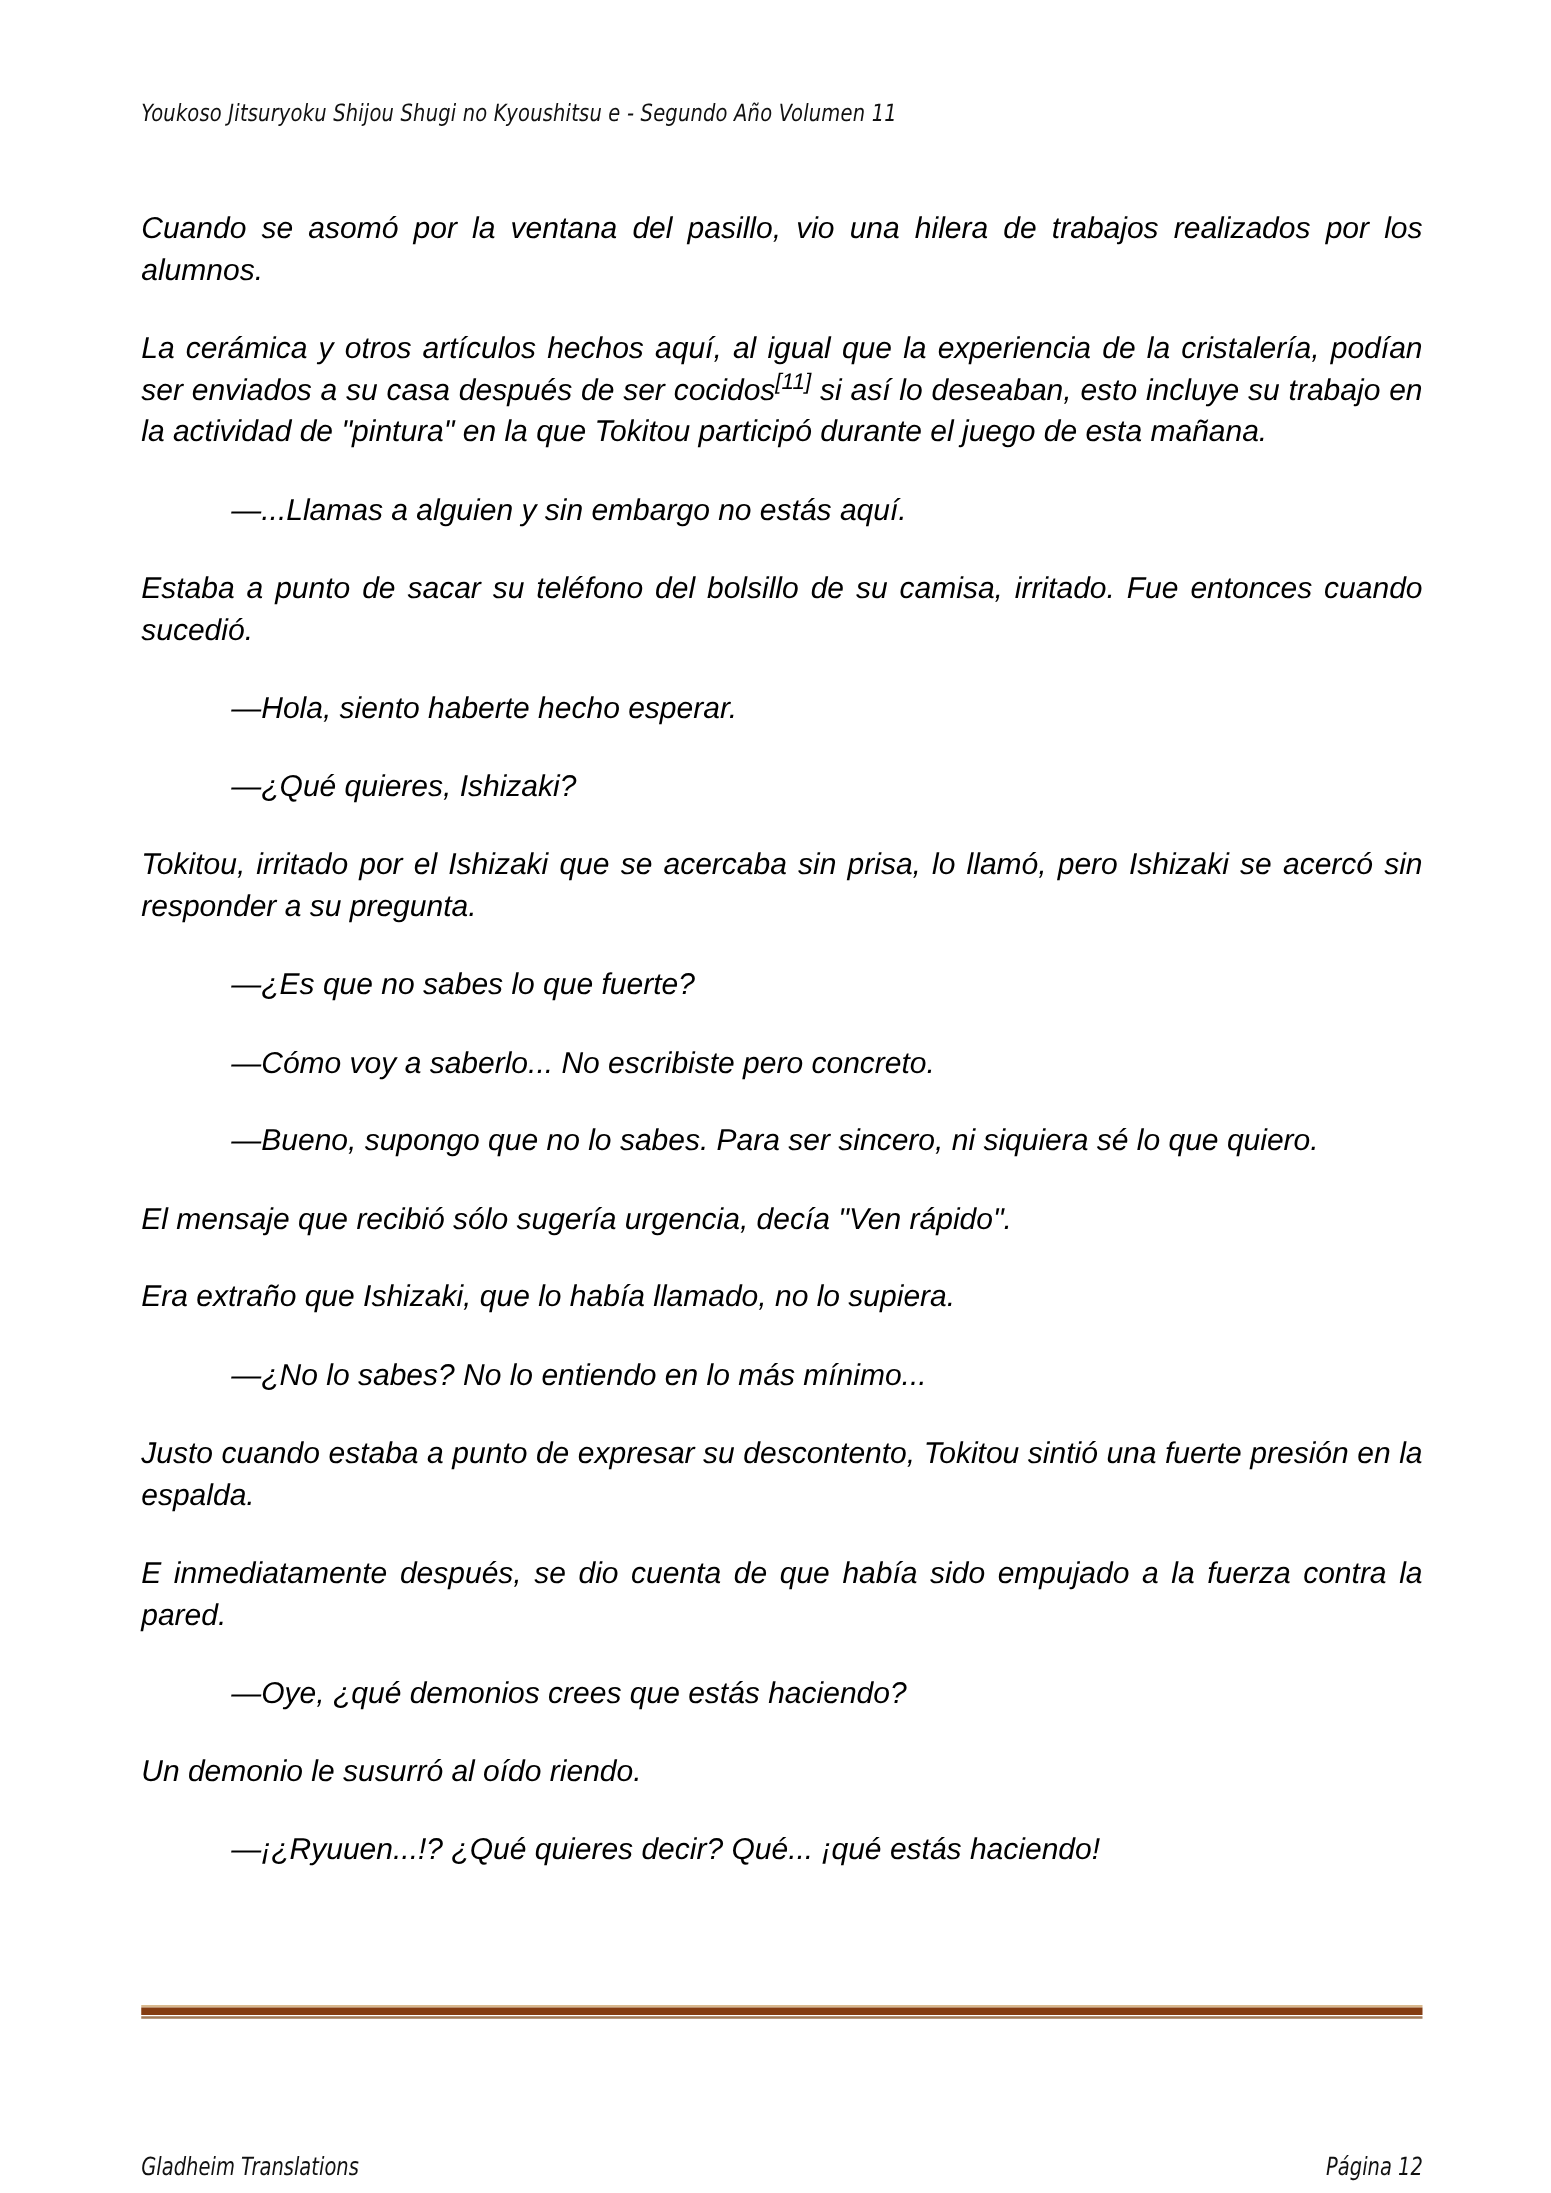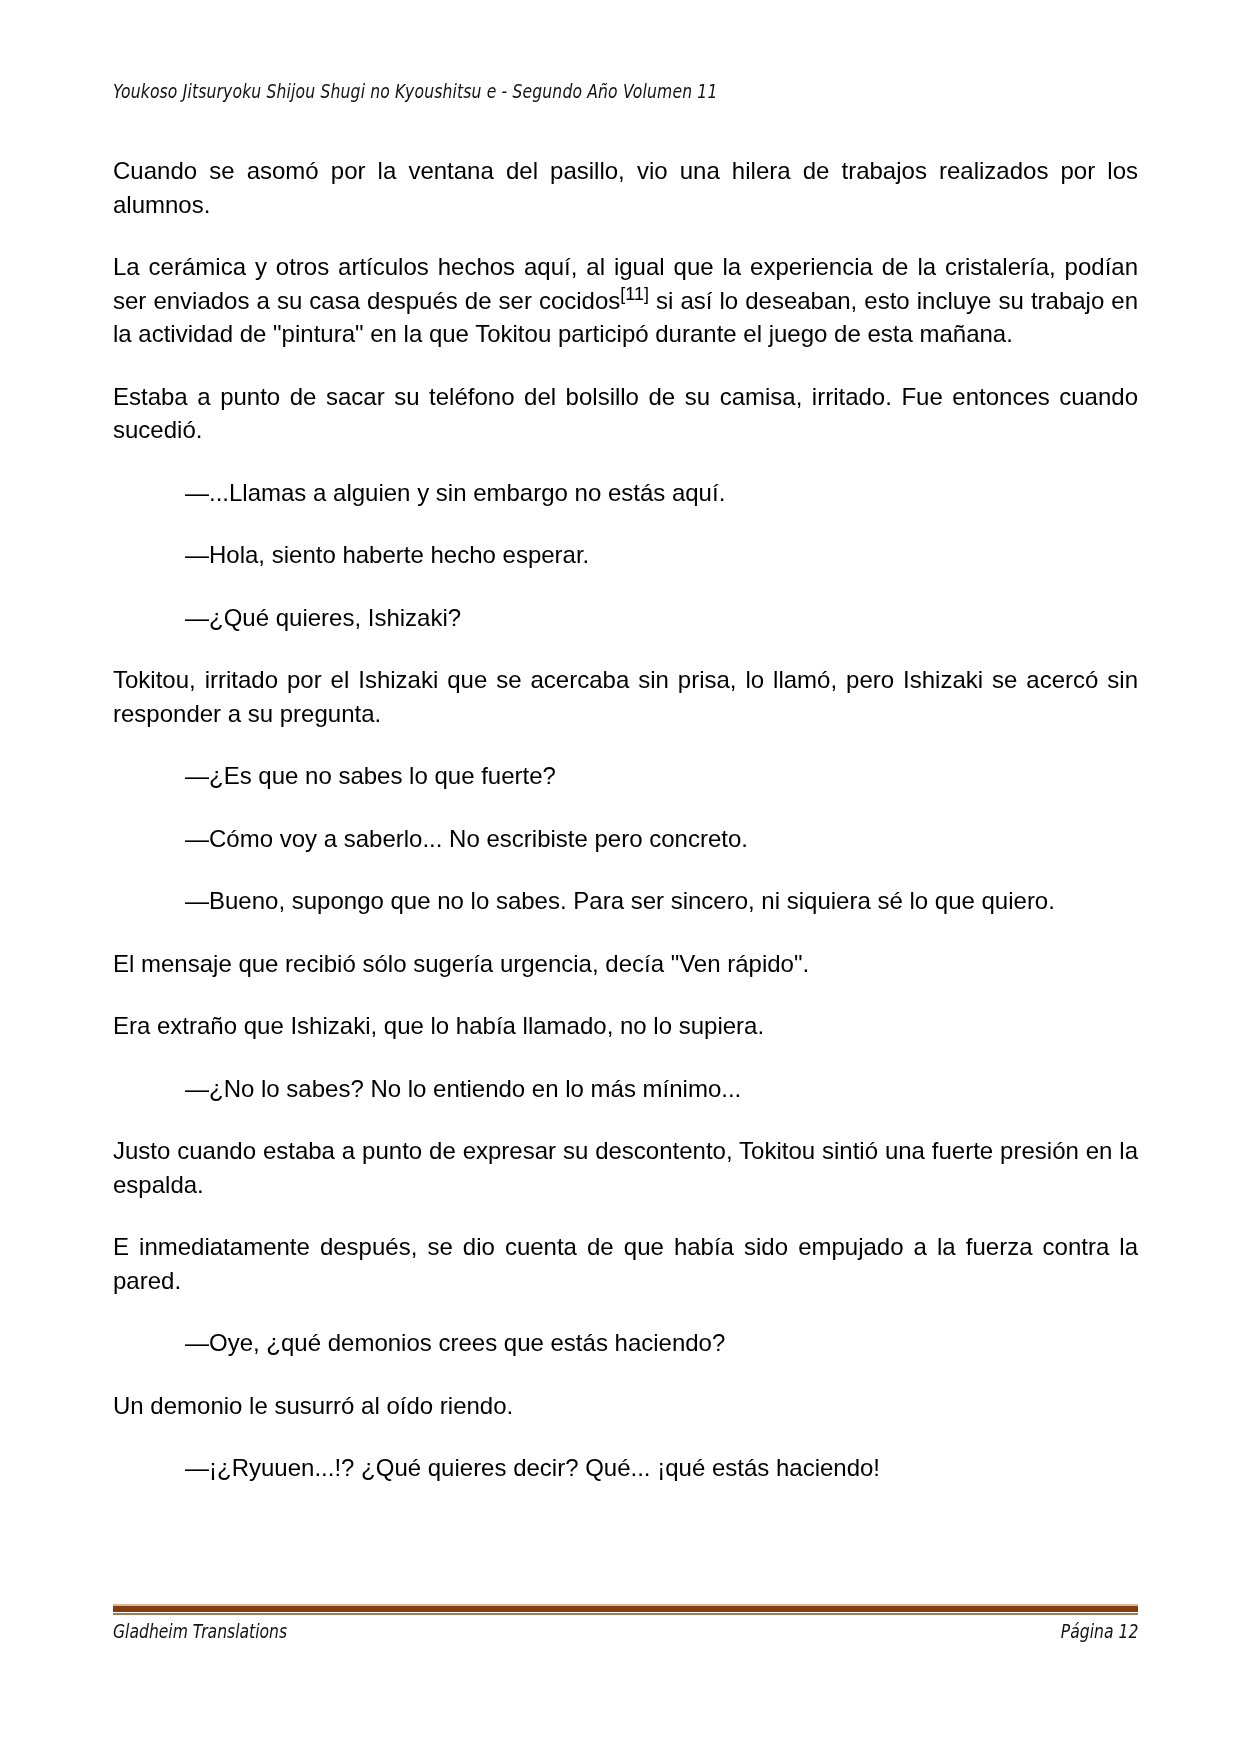--- a/index.html
+++ b/index.html
@@ -31,23 +31,24 @@
     .body-text {
       position: absolute;
       left: 113px;
       top: 150px;
       width: 1025px;
       font-family: "Liberation Sans", sans-serif;
       font-size: 24px;
       line-height: 33.5px;
     }
     .para {
-      margin: 4px 0 29px 0;
+      margin: 16px 0 29px 0;
       text-align: justify;
       text-align-last: left;
+      font-style: italic;
     }
     .para.indent {
       text-indent: 72px;
     }
     sup {
       font-size: 18px;
       line-height: 0;
       vertical-align: 9px;
     }
     .footer-rule {
@@ -69,21 +70,21 @@
       height: 1px;
       background: #ffffff;
     }
     .footer-rule .thin-bottom {
       height: 2px;
       background: #a17a58;
     }
     .footer {
       position: absolute;
       left: 113px;
-      top: 1619px;
+      top: 1721px;
       width: 1025px;
       height: 30px;
       font-family: "DejaVu Sans", sans-serif;
       font-style: italic;
       font-size: 20px;
       color: #111;
     }
     .footer .left {
       position: absolute;
       left: 0;
@@ -102,22 +103,22 @@
     }
   </style>
 </head>
 <body>
 
 <div class="page-header">Youkoso Jitsuryoku Shijou Shugi no Kyoushitsu e - Segundo Año Volumen 11</div>
 
 <div class="body-text">
   <p class="para">Cuando se asomó por la ventana del pasillo, vio una hilera de trabajos realizados por los alumnos.</p>
   <p class="para"><span>La cerámica y otros artículos hechos aquí, al igual que la experiencia de la cristalería, podían ser enviados a su casa después de ser cocidos</span><sup>[11]</sup><span> si así lo deseaban, esto incluye su trabajo en la actividad de "pintura" en la que Tokitou participó durante el juego de esta mañana.</span></p>
+  <p class="para indent">—...Llamas a alguien y sin embargo no estás aquí.</p>
   <p class="para">Estaba a punto de sacar su teléfono del bolsillo de su camisa, irritado. Fue entonces cuando sucedió.</p>
-  <p class="para indent">—...Llamas a alguien y sin embargo no estás aquí.</p>
   <p class="para indent">—Hola, siento haberte hecho esperar.</p>
   <p class="para indent">—¿Qué quieres, Ishizaki?</p>
   <p class="para">Tokitou, irritado por el Ishizaki que se acercaba sin prisa, lo llamó, pero Ishizaki se acercó sin responder a su pregunta.</p>
   <p class="para indent">—¿Es que no sabes lo que fuerte?</p>
   <p class="para indent">—Cómo voy a saberlo... No escribiste pero concreto.</p>
   <p class="para indent">—Bueno, supongo que no lo sabes. Para ser sincero, ni siquiera sé lo que quiero.</p>
   <p class="para">El mensaje que recibió sólo sugería urgencia, decía "Ven rápido".</p>
   <p class="para">Era extraño que Ishizaki, que lo había llamado, no lo supiera.</p>
   <p class="para indent">—¿No lo sabes? No lo entiendo en lo más mínimo...</p>
   <p class="para">Justo cuando estaba a punto de expresar su descontento, Tokitou sintió una fuerte presión en la espalda.</p>

